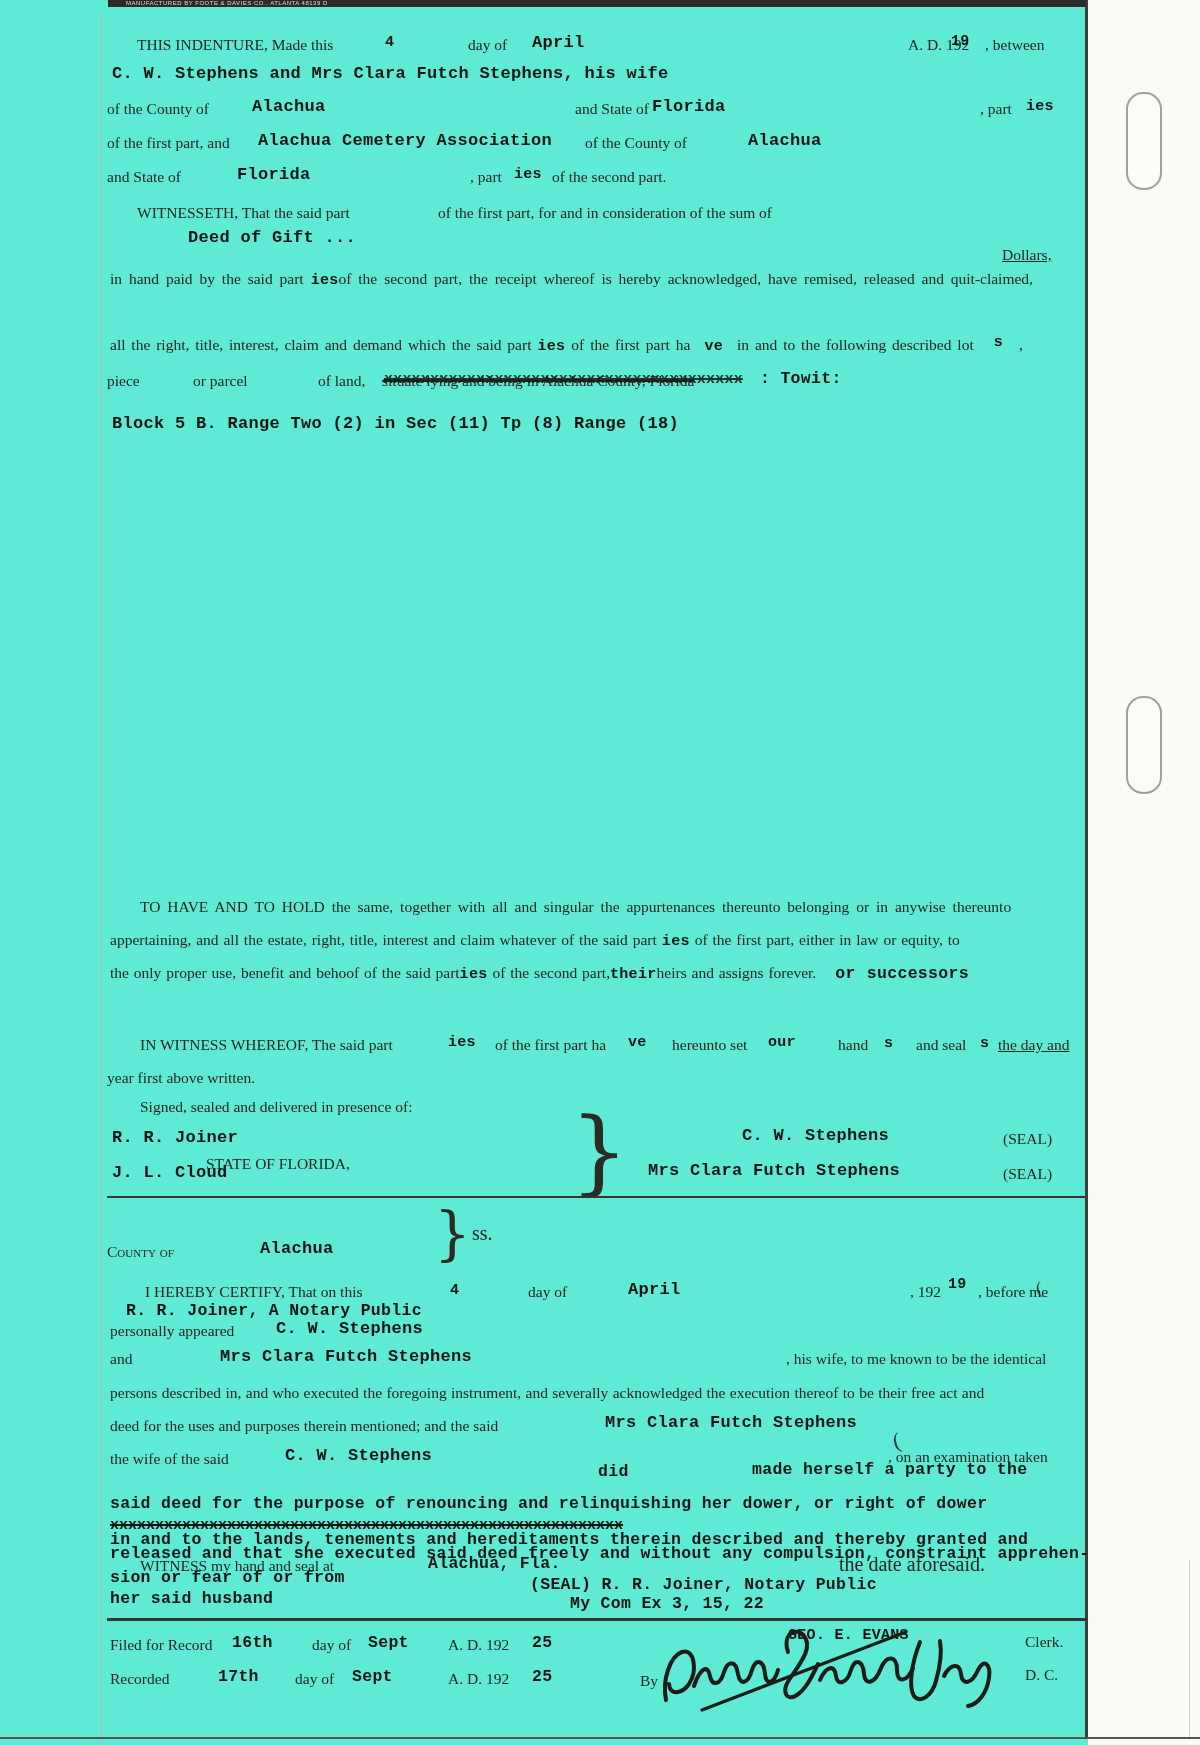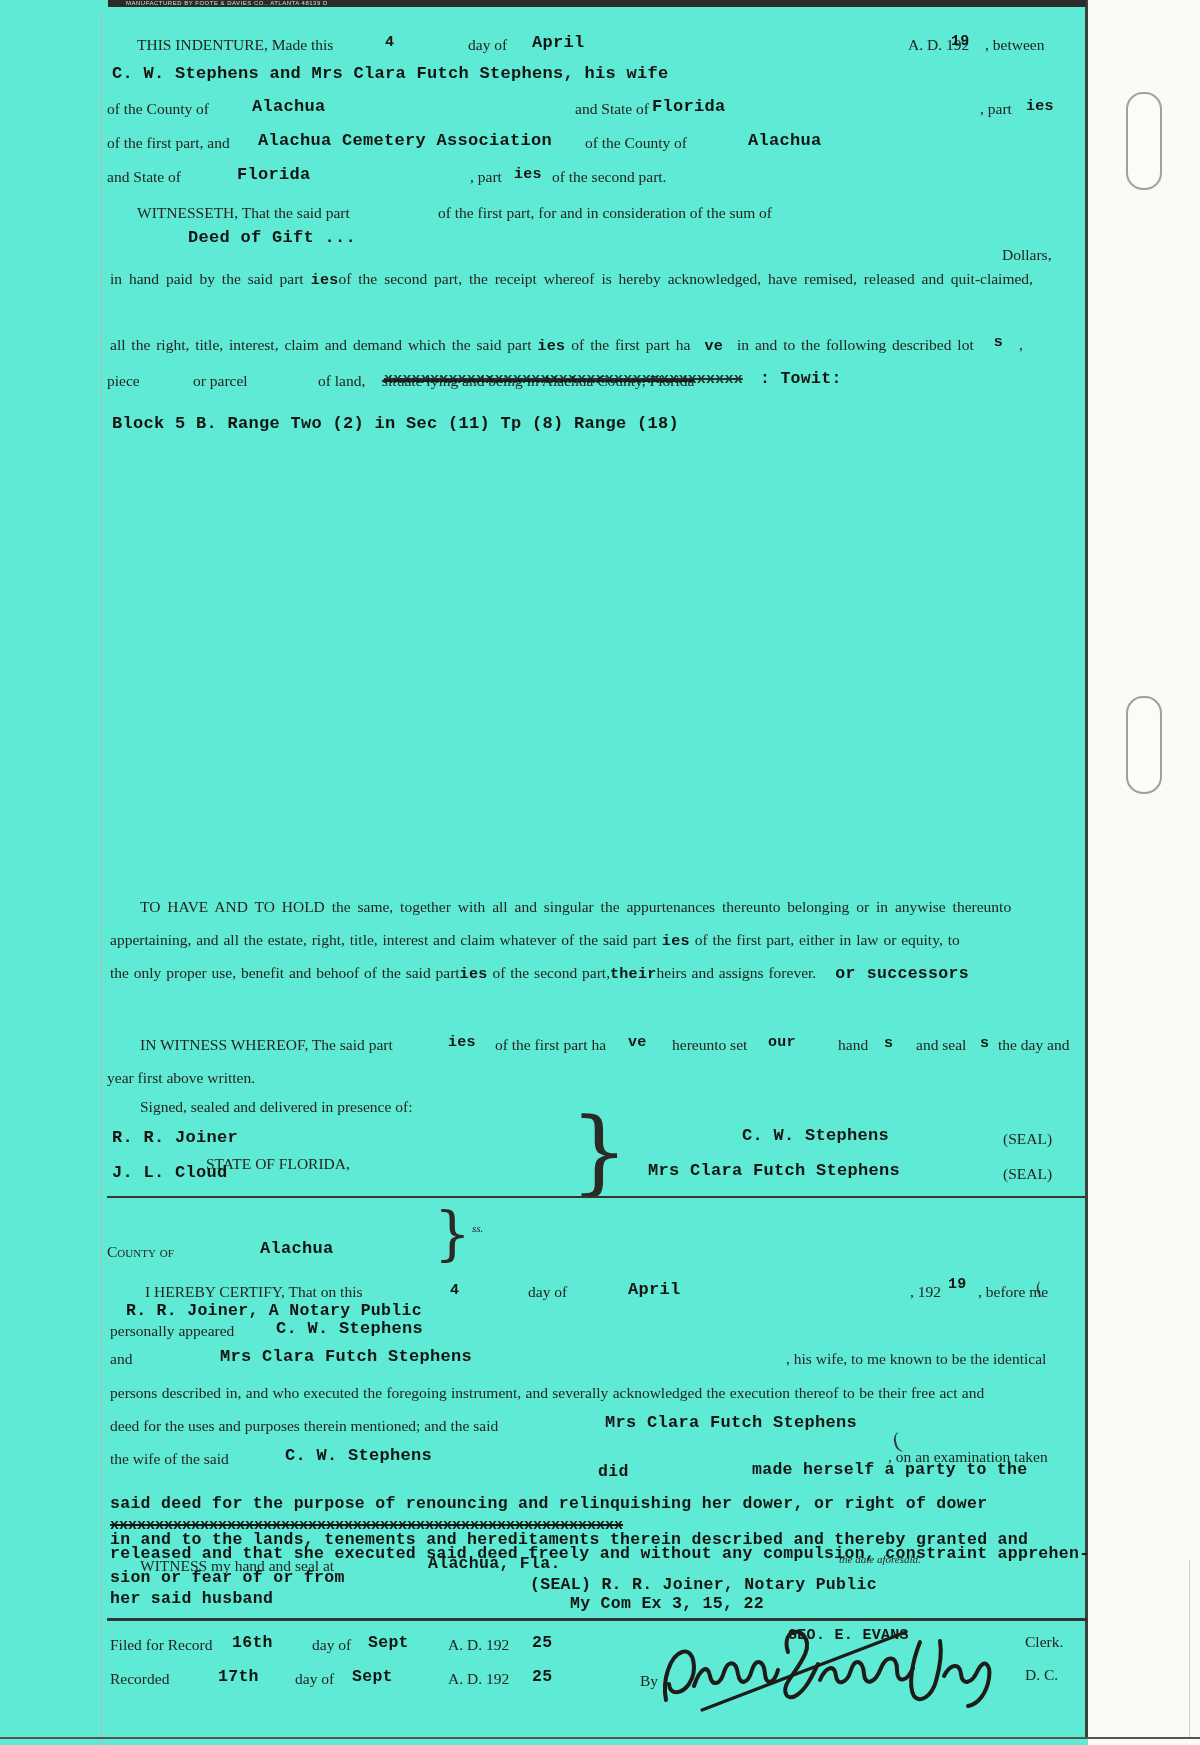--- a/index.html
+++ b/index.html
@@ -7,21 +7,21 @@
           font-family:"Liberation Serif",serif;}
   .scanR{position:absolute;left:1088px;top:0;width:112px;height:1745px;background:#fafaf7;}
   .edgeR{position:absolute;left:1085px;top:0;width:3px;height:1739px;background:#3d3d3b;}
   .edgeL{position:absolute;left:101px;top:12px;width:1px;height:1733px;background:#b9b8b1;}
   .edgeB{position:absolute;left:0;top:1737px;width:1200px;height:2px;background:#55544f;}
   .edgeR2{position:absolute;left:1189px;top:1560px;width:1px;height:177px;background:#cfcec8;}
   .strip{position:absolute;left:108px;top:0;width:978px;height:7px;background:#2b2b29;color:#dedede;
          font-family:"Liberation Sans",sans-serif;font-size:6px;line-height:7px;letter-spacing:.5px;
          padding-left:18px;box-sizing:border-box;overflow:hidden;white-space:nowrap;}
   .pr{position:absolute;font-family:"Liberation Serif",serif;font-size:15.5px;color:#25241f;white-space:nowrap;}
-  .prs{font-size:11px;font-style:italic;}
+  .prs{font-size:20px;}
   .ipr{font-family:"Liberation Serif",serif;font-size:15.5px;color:#25241f;}
   .tw{position:absolute;font-family:"Liberation Mono","DejaVu Sans Mono",monospace;font-weight:700;
       font-size:15px;color:#161512;white-space:nowrap;letter-spacing:.3px;}
   .itw{font-family:"Liberation Mono","DejaVu Sans Mono",monospace;font-weight:700;font-size:15px;
        color:#161512;letter-spacing:.3px;}
   .tw17{font-size:17px;}
   .twb{font-size:16.5px;}
   .raise{position:relative;top:-4px;}
   .flow{position:absolute;white-space:nowrap;}
   .ws3{word-spacing:3px;}
@@ -73,21 +73,21 @@
 
   <span class="pr" style="left:107px;top:168px;">and State of</span>
   <span class="tw tw17" style="left:237px;top:165px;">Florida</span>
   <span class="pr" style="left:470px;top:168px;">, part</span>
   <span class="tw" style="left:514px;top:166px;">ies</span>
   <span class="pr" style="left:552px;top:168px;">of the second part.</span>
 
   <span class="pr" style="left:137px;top:204px;">WITNESSETH, That the said part</span>
   <span class="pr" style="left:438px;top:204px;">of the first part, for and in consideration of the sum of</span>
   <span class="tw tw17" style="left:188px;top:228px;">Deed of Gift  ...</span>
-  <span class="pr" style="left:1002px;top:246px;">Dollars,</span>
+  <span class="pr" style="left:1002px;top:246px;text-decoration:underline;">Dollars,</span>
 
   <div class="flow ws3" style="left:110px;top:270px;"><span class="ipr">in hand paid by the said part</span> <span class="itw">ies</span><span class="ipr">of the second part, the receipt whereof is hereby acknowledged, have remised, released and quit-claimed,</span></div>
 
 
   <div class="flow ws2" style="left:110px;top:336px;"><span class="ipr">all the right, title, interest, claim and demand which the said part</span> <span class="itw">ies</span> <span class="ipr">of the first part ha</span> <span class="itw" style="margin:0 8px;">ve</span> <span class="ipr">in and to the following described lot</span> <span class="itw raise" style="margin-left:14px;">s</span> <span class="ipr" style="margin-left:10px;">,</span></div>
 
   <span class="pr" style="left:107px;top:372px;">piece</span>
   <span class="pr" style="left:193px;top:372px;">or parcel</span>
   <span class="pr" style="left:318px;top:372px;">of land,</span>
   <span class="pr strike" style="left:382px;top:372px;">situate lying and being in Alachua County, Florida</span>
@@ -103,21 +103,21 @@
   <span class="pr" style="left:140px;top:1036px;">IN WITNESS WHEREOF, The said part</span>
   <span class="tw" style="left:448px;top:1034px;">ies</span>
   <span class="pr" style="left:495px;top:1036px;">of the first part ha</span>
   <span class="tw" style="left:628px;top:1034px;">ve</span>
   <span class="pr" style="left:672px;top:1036px;">hereunto set</span>
   <span class="tw" style="left:768px;top:1034px;">our</span>
   <span class="pr" style="left:838px;top:1036px;">hand</span>
   <span class="tw" style="left:884px;top:1035px;">s</span>
   <span class="pr" style="left:916px;top:1036px;">and seal</span>
   <span class="tw" style="left:980px;top:1035px;">s</span>
-  <span class="pr" style="left:998px;top:1036px;">the day and</span>
+  <span class="pr" style="left:998px;top:1036px;text-decoration:underline;">the day and</span>
   <span class="pr" style="left:107px;top:1069px;">year first above written.</span>
 
   <span class="pr" style="left:140px;top:1098px;">Signed, sealed and delivered in presence of:</span>
   <span class="tw tw17" style="left:112px;top:1128px;">R. R. Joiner</span>
   <span class="tw tw17" style="left:112px;top:1163px;">J. L. Cloud</span>
   <span class="brace" style="left:570px;top:1098px;font-size:92px;">}</span>
   <span class="tw tw17" style="left:742px;top:1126px;">C. W. Stephens</span>
   <span class="pr" style="left:1003px;top:1130px;">(SEAL)</span>
   <span class="tw tw17" style="left:648px;top:1161px;">Mrs Clara Futch Stephens</span>
   <span class="pr" style="left:1003px;top:1165px;">(SEAL)</span>

